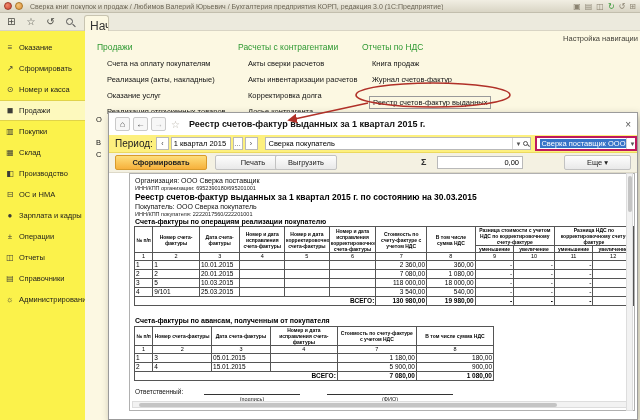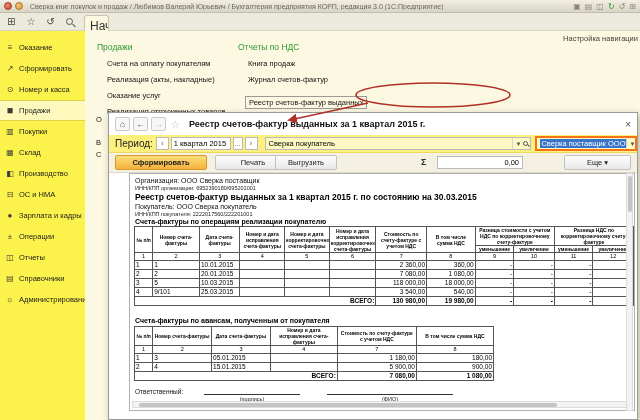--- a/index.html
+++ b/index.html
@@ -60,29 +60,29 @@
   .dlg-close { margin-left:auto; font-size:10px; color:#555; }
 
   .dlg-filter { position:absolute; top:22px; left:0; right:0; height:18px; background:#fdf07e;
     display:flex; align-items:center; padding-left:6px; border-bottom:1px solid #ecd95e; }
   .flabel { font-size:10px; color:#222; margin-right:2px; }
   .sbtn { width:13px; height:13px; background:#fff; border:1px solid #b9b9b9; font-size:7px;
     text-align:center; line-height:11px; color:#444; margin:0 1px; }
   .sbtn.dots { width:10px; }
   .period-input { width:60px; height:13px; background:#fff; border:1px solid #b9b9b9;
     font-size:7.5px; line-height:12px; padding:0 2px; margin:0 1px; white-space:nowrap; overflow:hidden; }
-  .combo { height:13px; background:#fef9c3; border:1px solid #b9b9b9; font-size:7.5px;
+  .combo { height:13px; background:#ffffff; border:1px solid #b9b9b9; font-size:7.5px;
     display:flex; align-items:center; padding-left:3px; white-space:nowrap; overflow:hidden; }
   .combo .cbtns { margin-left:auto; display:flex; align-items:center; gap:2px;
     border-left:1px solid #d5d5d5; padding:0 2px; height:100%; }
   .combo .arr { font-size:6px; color:#555; }
   .combo .mag { width:5px; height:5px; border-width:1px; }
   .combo .mag::after { width:3px; border-top-width:1px; right:-3px; bottom:-1px; }
   .combo1 { width:268px; margin-left:6px; }
-  .combo2 { width:102px; margin-left:4px; border:2px solid #f97316; height:15px; }
+  .combo2 { width:102px; margin-left:4px; border:2px solid #be185d; height:15px; }
   .combo2 .sel { background:#3874c8; color:#fff; padding:0 1px; }
 
   .dlg-toolbar { position:absolute; top:40px; left:0; right:0; height:20px; background:#f4f1e2;
     border-bottom:1px solid #ddd9c8;padding-left:24px; }
   .btn { position:absolute; top:2px; height:15px; border:1px solid #c2c2c2; border-radius:2px;
     background:linear-gradient(#fdfdfd,#e9e9e9); font-size:7.5px; color:#222; text-align:center; line-height:13px; }
   .btn.primary { background:linear-gradient(#fede7a,#f6b13c); border-color:#d89a2b; font-weight:bold; }
   .sigma { position:absolute; left:312px; top:4px; font-size:9px; font-weight:bold; color:#333; }
   .sum-field { position:absolute; left:328px; top:3px; width:86px; height:13px; background:#fff;
     border:1px solid #b9b9b9; font-size:7.5px; text-align:right; padding:1px 3px; }
@@ -208,20 +208,27 @@
 
   <div class="content">
     <div class="nav-settings">Настройка навигации</div>
     <div class="function-menu">
         <div class="menu-col">
           <div class="menu-title">Продажи</div>
           <div class="menu-item">Счета на оплату покупателям</div>
           <div class="menu-item">Реализация (акты, накладные)</div>
           <div class="menu-item">Оказание услуг</div>
           <div class="menu-item">Реализация отгруженных товаров</div>
+        </div>
+        <div class="menu-col">
+          <div class="menu-title">Расчеты с контрагентами</div>
+          <div class="menu-item">Акты сверки расчетов</div>
+          <div class="menu-item">Акты инвентаризации расчетов</div>
+          <div class="menu-item">Корректировка долга</div>
+          <div class="menu-item">Досье контрагента</div>
         </div>
         <div class="menu-col"><div class="menu-title">Отчеты по НДС</div><div class="menu-item">Книга продаж</div><div class="menu-item">Журнал счетов-фактур</div><div class="menu-item boxed">Реестр счетов-фактур выданных</div><br></div>
       </div>
     <span class="peek" style="top:84px">О</span>
     <span class="peek" style="top:107px">В</span>
     <span class="peek" style="top:119px">С</span>
   </div>
 
   <div class="dialog">
     <div class="dlg-header">

